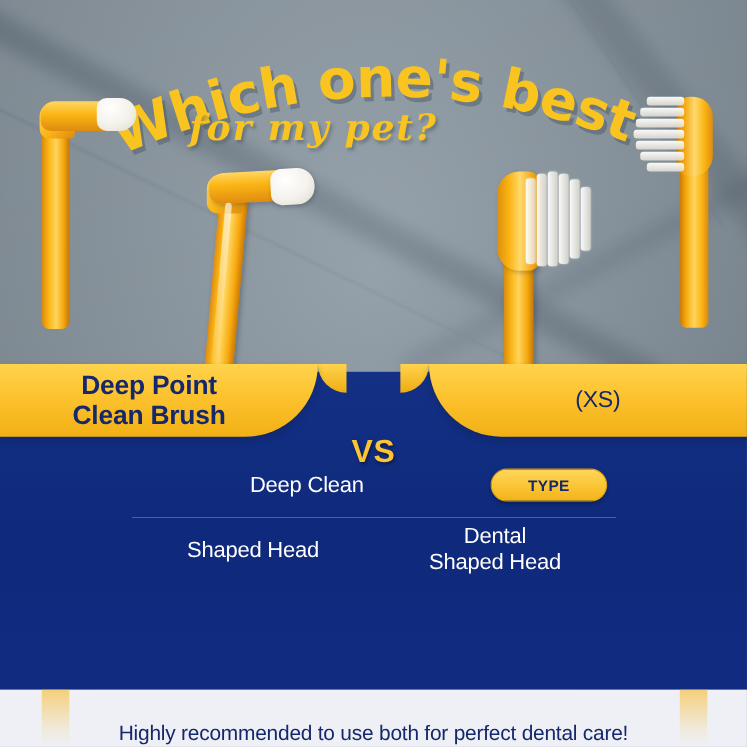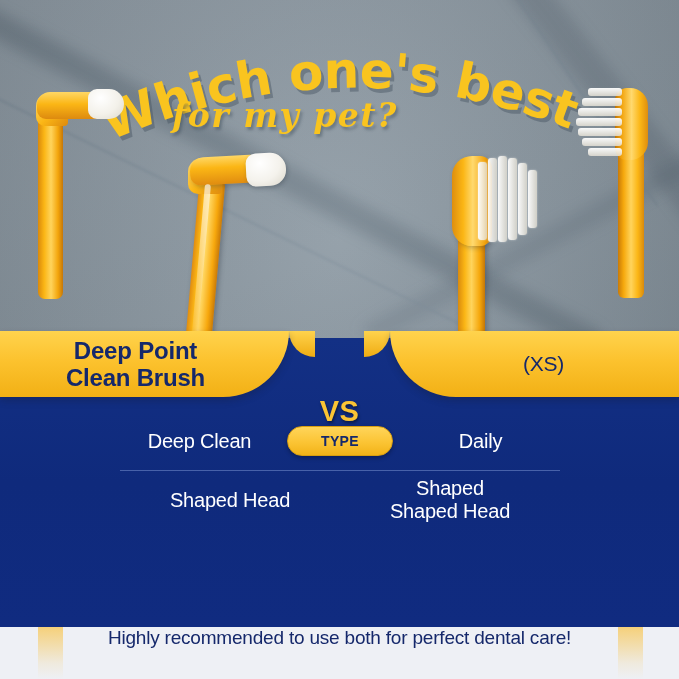--- a/index.html
+++ b/index.html
@@ -327,21 +327,21 @@
   }
 
   
   .footer {
     position: absolute;
     left: 0; top: 627px;
     width: 679px;
     height: 52px;
     background: #EEF0F5;
     display: flex;
-    align-items: flex-start;
+    align-items: flex-end;
     justify-content: center;
     z-index: 8;
   }
   .footer-text {
     color: #15286B;
     font-size: 19px;
     font-weight: 500;
     letter-spacing: -0.2px;
   }
   
@@ -450,30 +450,29 @@
     </div>
   </div>
 
   <div class="vs">VS</div>
 
   <div class="table">
 
     <div class="row">
       <div class="cell l">Deep Clean</div>
       <div class="pill">TYPE</div>
-      <div class="cell r">Daily</div>
     </div>
 
 
     <div class="row">
       <div class="cell l">
         <div>Shaped Head</div>
       </div>
       <div class="cell r">
-        <div>Shaped</div>
+        <div>Dental</div>
         <div>Shaped Head</div>
       </div>
     </div>
 
   </div>
 
   <div class="footer">
     <div class="footer-text">Highly recommended to use both for perfect dental care!</div>
   </div>
   <div class="footer-handle fh-left"></div>

